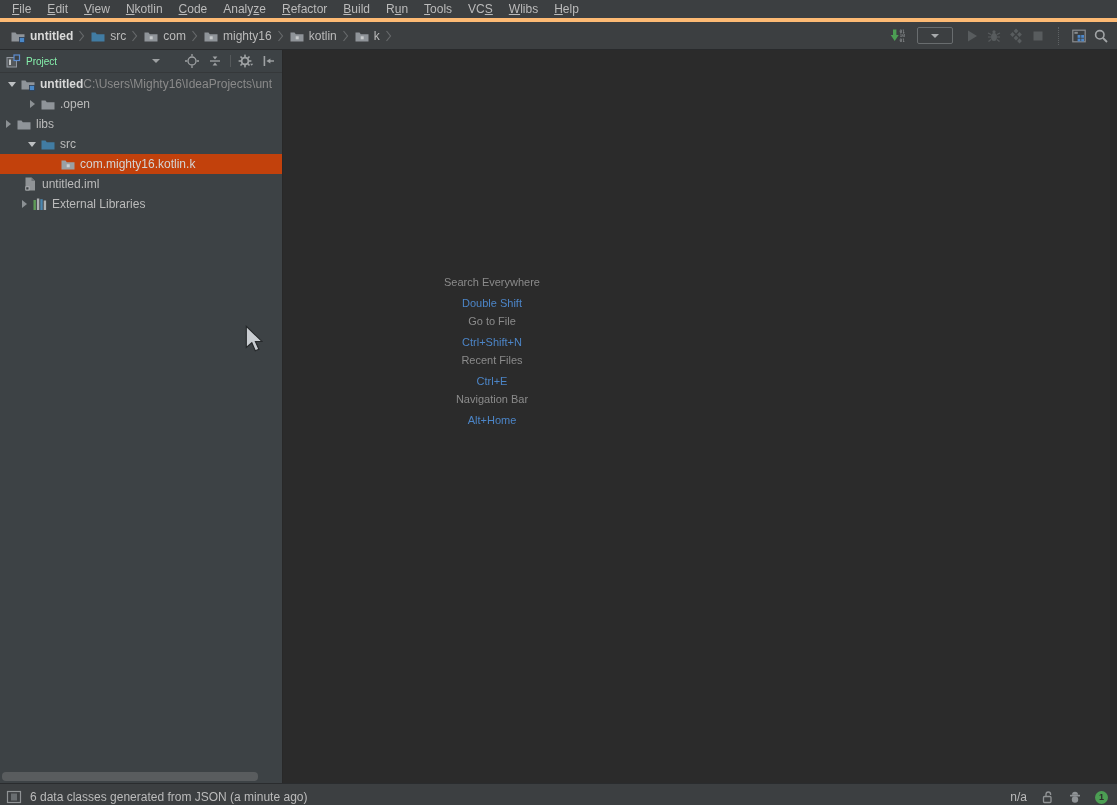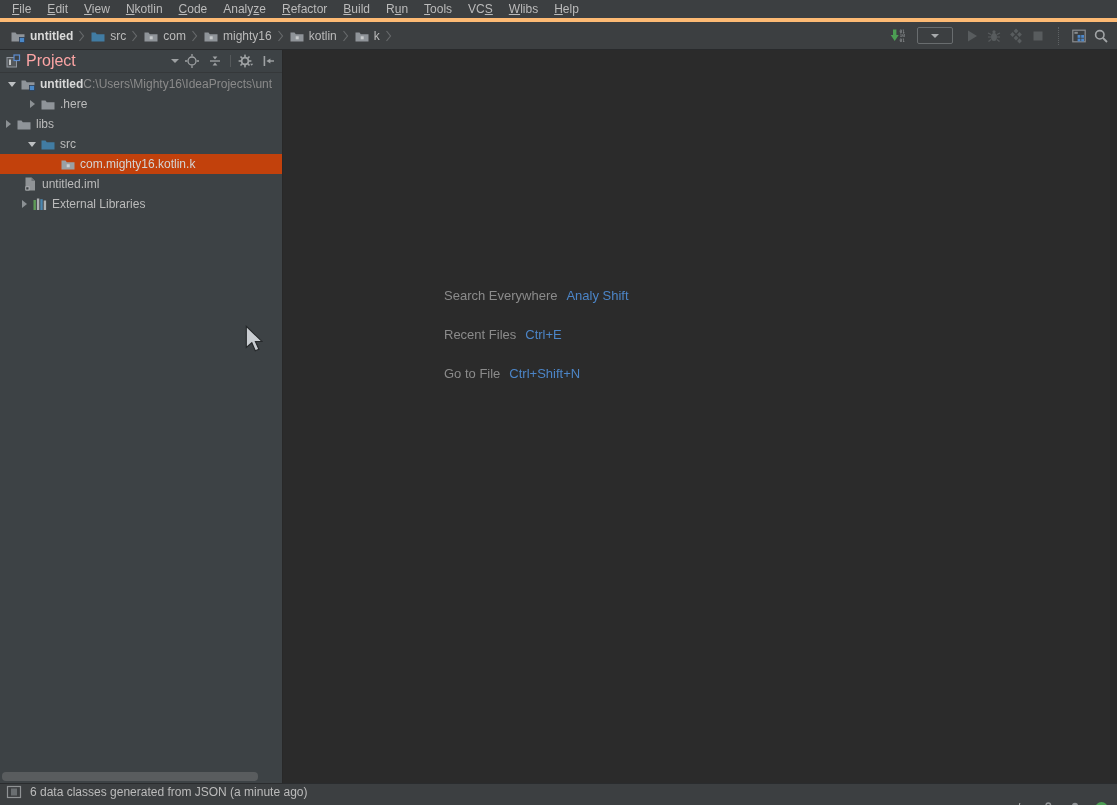--- a/index.html
+++ b/index.html
@@ -33,21 +33,21 @@
            display:flex; align-items:center; justify-content:center; margin:0 8px; }
   .caret-down { width:0; height:0; border-left:4px solid transparent;
                 border-right:4px solid transparent; border-top:4px solid #A7AAAC; }
   .dotted-sep { border-left:1px dotted #5E6264; height:18px; margin:0 9px; }
 
   
   #project-panel { position:absolute; left:0; top:50px; width:283px; height:733px;
                    background:#3D4245; border-right:1px solid #282828; overflow:hidden; }
   #panel-header { height:23px; display:flex; align-items:center; padding:0 5px;
                   border-bottom:1px solid #35383A; }
-  #panel-title { font-size:16px; color:#fca5a5; margin-left:5px; }
+  #panel-title { font-size:10px; color:#86efac; margin-left:5px; }
   .hdr-caret { width:0; height:0; border-left:4px solid transparent;
                border-right:4px solid transparent; border-top:4px solid #9DA0A2;
                margin-left:95px; }
   .hdr-icons { margin-left:auto; display:flex; align-items:center; gap:7px; }
   .hdr-sep { width:1px; height:12px; background:#55595B; }
 
   #tree { padding-top:1px; font-size:12px; color:#BBBBBB; }
   .tree-row { height:20px; display:flex; align-items:center; white-space:nowrap;
               overflow:hidden; }
   .tree-row .icon16 { margin-right:4px; }
@@ -62,28 +62,28 @@
   .tree-row.selected { background:#c2410c; color:#D4D4D4; }
 
   #hscroll { position:absolute; left:2px; bottom:2px; width:256px; height:9px;
              background:#595C5E; border-radius:4px; }
 
   
   #editor { position:absolute; left:284px; top:50px; width:833px; height:733px;
             background:#2B2B2B; }
   #hints { position:absolute; left:160px; top:226px; }
   .hint-row { height:39px; display:flex; align-items:center; gap:9px;
-              font-size:13px; }
+              font-size:11px;flex-direction:column; }
   .hint-action { color:#8B8B8B; }
   .hint-keys { color:#4C85C7; }
 
   
   #statusbar { position:absolute; left:0; top:783px; width:1117px; height:22px;
                background:#3C3F41; border-top:1px solid #2A2C2E;
-               display:flex; align-items:flex-start; font-size:12px; color:#BBBBBB;flex-direction:column; }
+               display:flex; align-items:flex-end; font-size:12px; color:#BBBBBB; }
   #status-left { display:flex; align-items:center; margin-left:6px; gap:8px; }
   #status-right { margin-left:auto; display:flex; align-items:center; gap:12px;
                   margin-right:9px; }
   #notif-badge { width:13px; height:13px; border-radius:50%; background:#4C9E53;
                  color:#2B2B2B; font-size:9px; font-weight:bold;
                  display:flex; align-items:center; justify-content:center; }
 
   #mouse-cursor { position:absolute; left:245px; top:325px; z-index:50; }
 </style>
 </head>
@@ -382,21 +382,21 @@
 
     <div class="tree-row" style="padding-left:24px">
       <span class="tw">
           <span class="arr-r"></span>
         </span>
       <span class="icon16">
         <svg viewBox="0 0 16 16">
             <path d="M1.5 4.5h4l1.3 1.8h7.7v7.2h-13z" fill="#8F9499"></path>
           </svg>
       </span>
-      <span class="tlabel">.here</span>
+      <span class="tlabel">.open</span>
     </div>
 
     <div class="tree-row" style="">
       <span class="tw">
           <span class="arr-r"></span>
         </span>
       <span class="icon16">
         <svg viewBox="0 0 16 16">
             <path d="M1.5 4.5h4l1.3 1.8h7.7v7.2h-13z" fill="#8F9499"></path>
           </svg>
@@ -453,29 +453,33 @@
     </div>
   </div>
 
   <div id="hscroll"></div>
 </div>
 
 <div id="editor">
   <div id="hints">
     <div class="hint-row">
       <span class="hint-action">Search Everywhere</span>
-      <span class="hint-keys">Analy Shift</span>
+      <span class="hint-keys">Double Shift</span>
+    </div>
+    <div class="hint-row">
+      <span class="hint-action">Go to File</span>
+      <span class="hint-keys">Ctrl+Shift+N</span>
     </div>
     <div class="hint-row">
       <span class="hint-action">Recent Files</span>
       <span class="hint-keys">Ctrl+E</span>
     </div>
     <div class="hint-row">
-      <span class="hint-action">Go to File</span>
-      <span class="hint-keys">Ctrl+Shift+N</span>
+      <span class="hint-action">Navigation Bar</span>
+      <span class="hint-keys">Alt+Home</span>
     </div>
   </div>
 </div>
 
 <div id="statusbar">
   <div id="status-left">
     <span class="icon16">
       <svg viewBox="0 0 16 16">
         <rect x="1.5" y="2.5" width="13" height="11" fill="none" stroke="#909395" stroke-width="1.2"></rect>
         <rect x="5" y="4.5" width="6" height="7" fill="#6A6E71"></rect>

